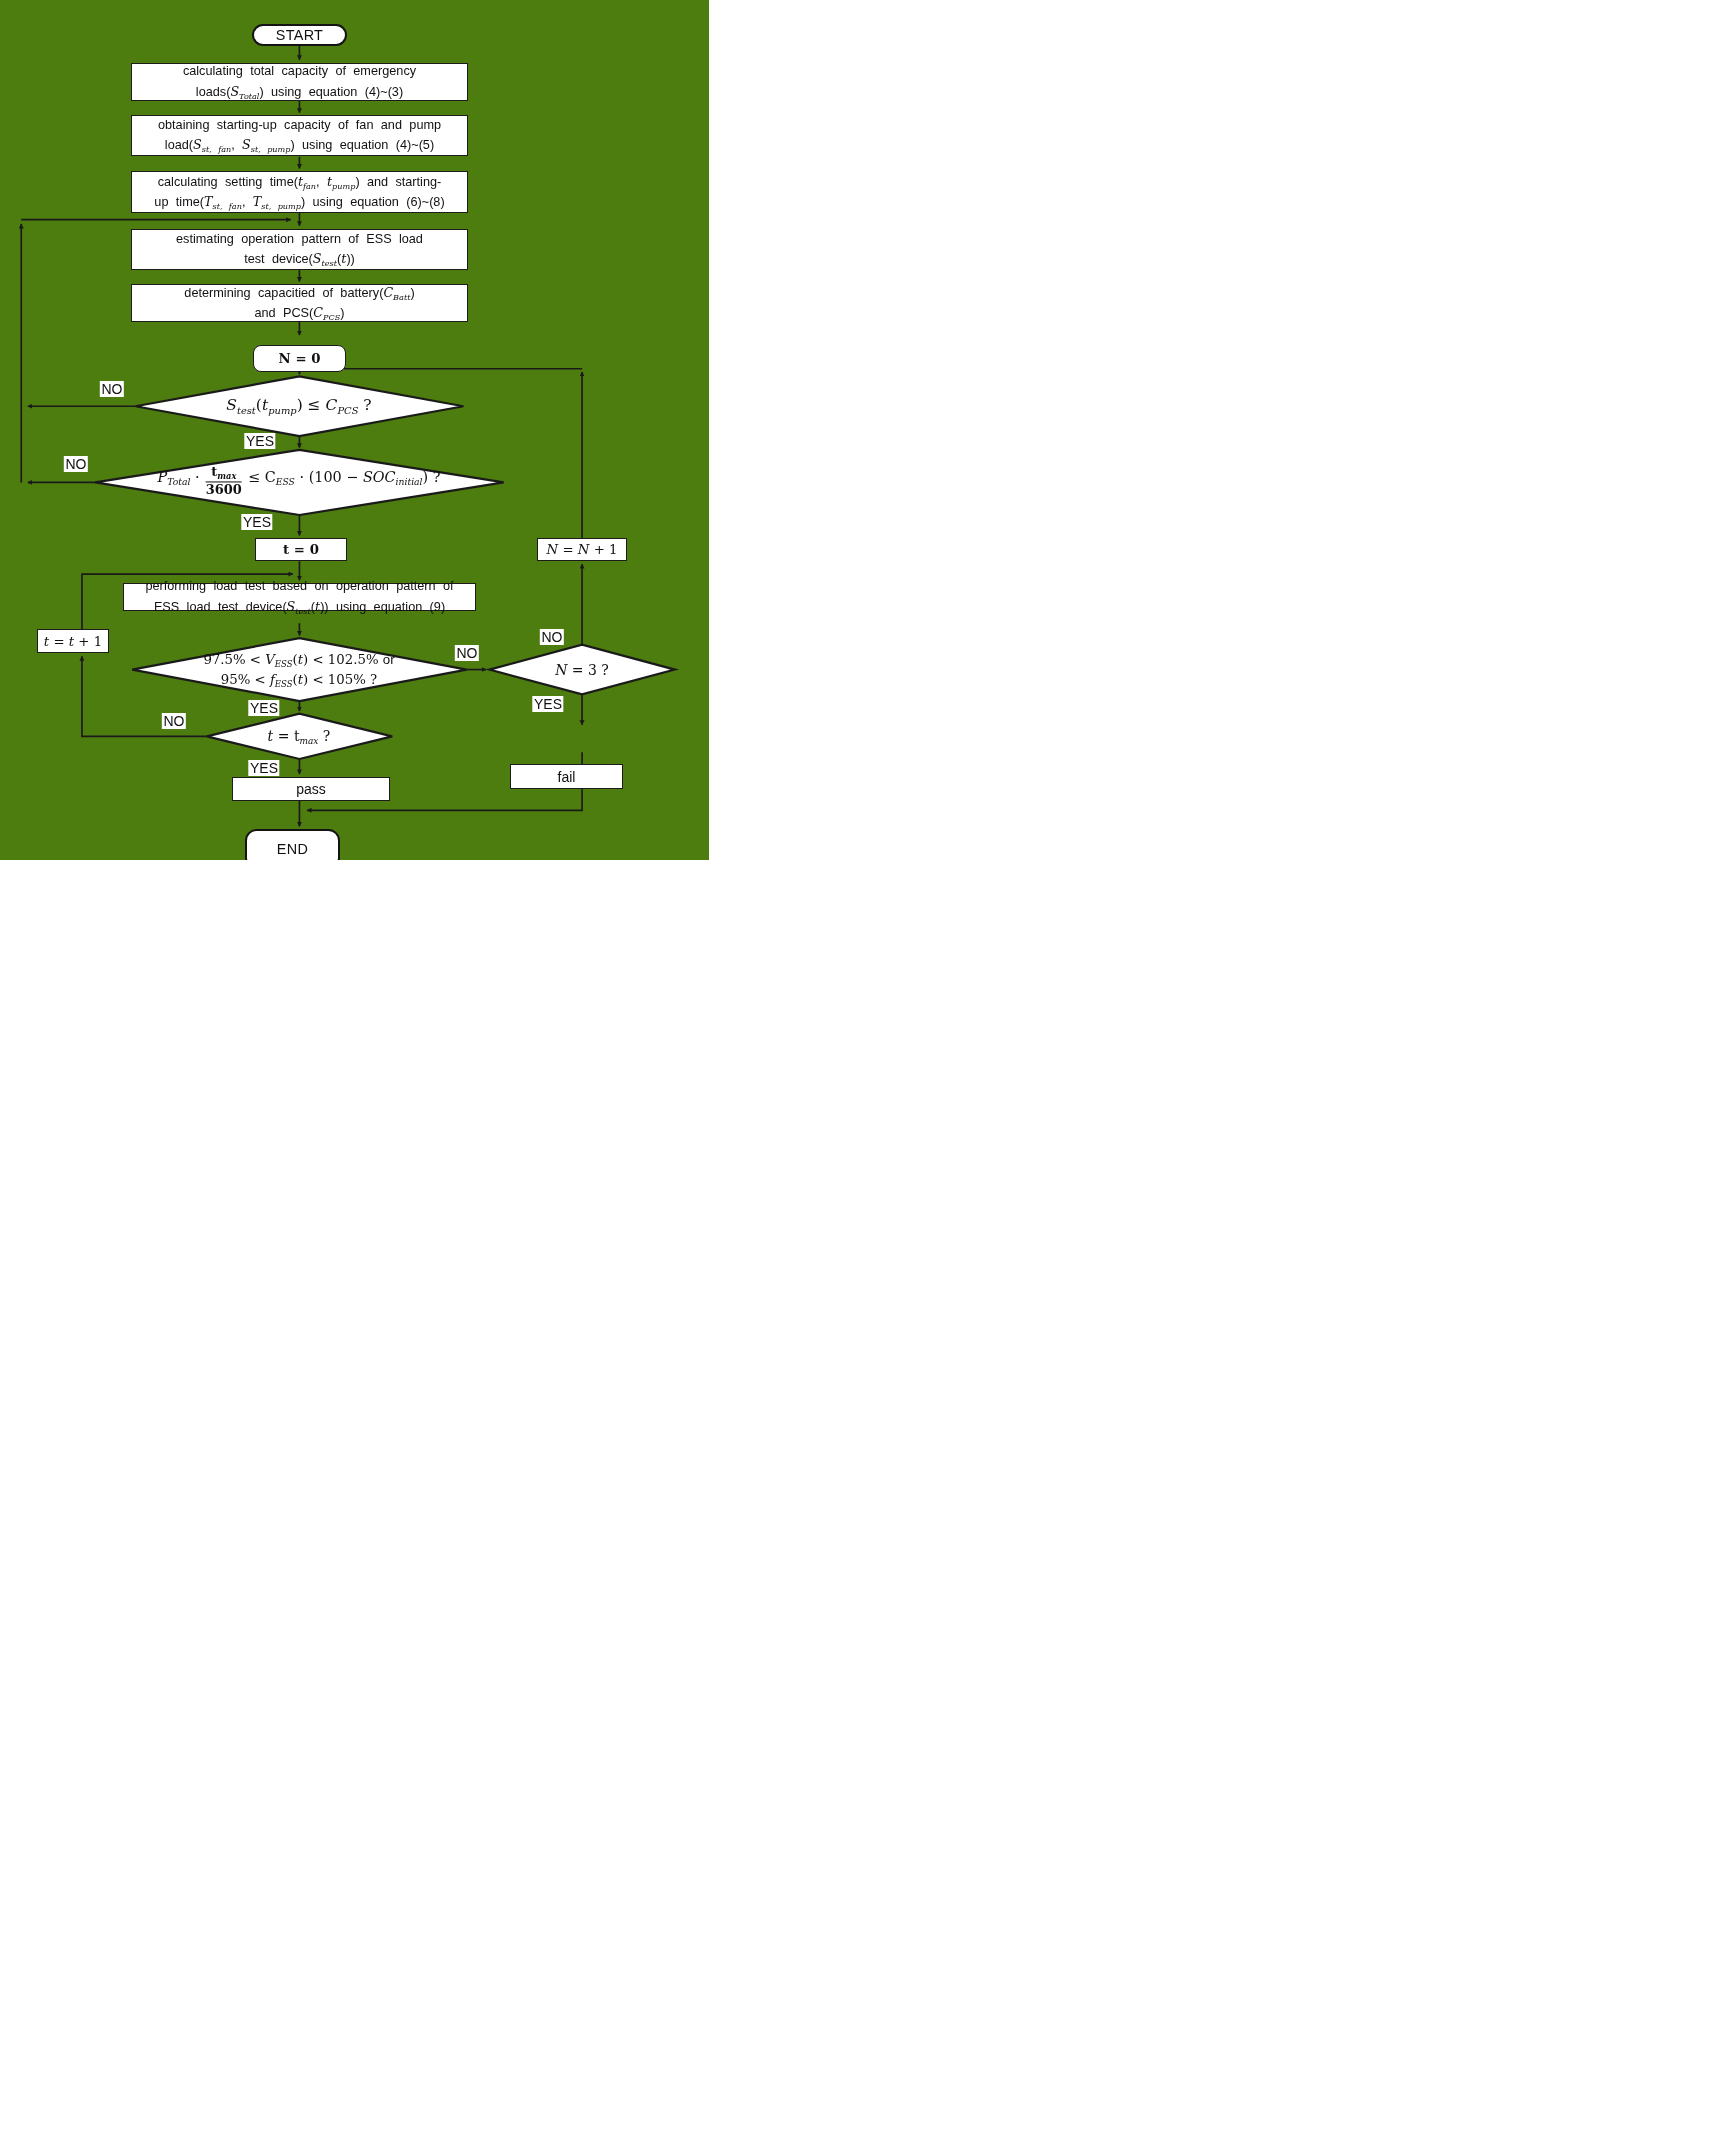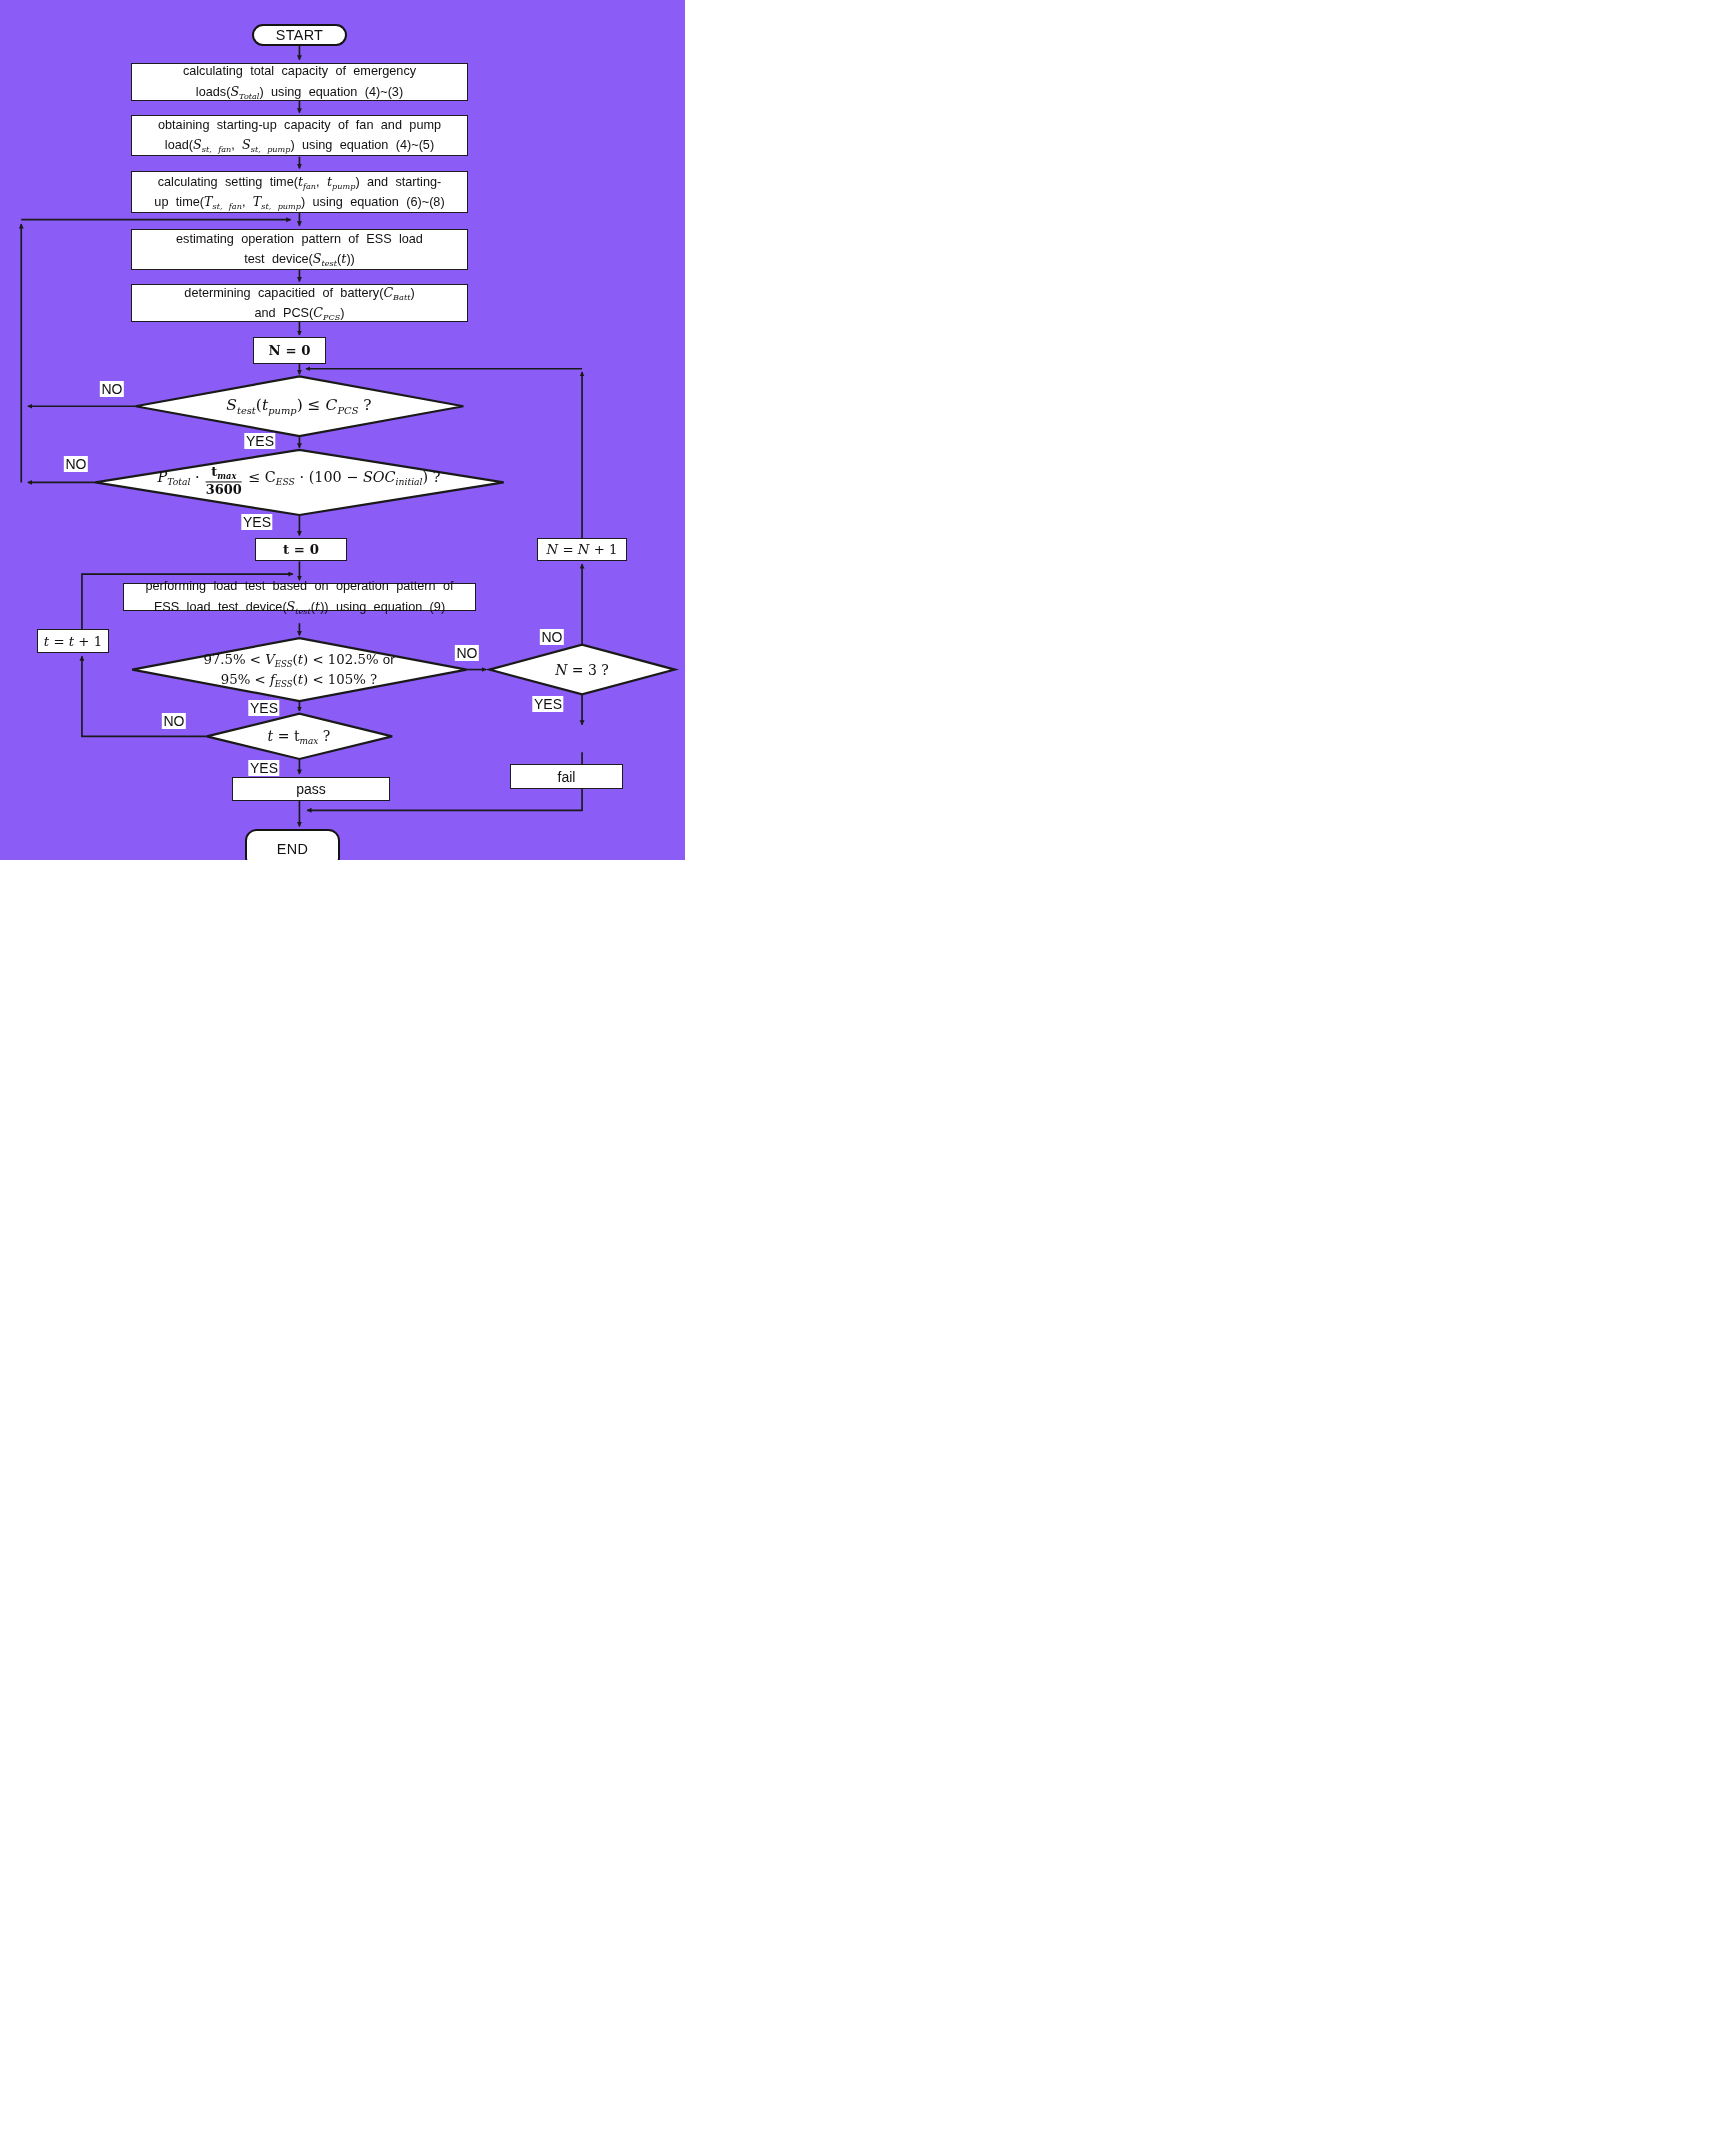--- a/index.html
+++ b/index.html
@@ -1,19 +1,20 @@
 <!DOCTYPE html>
 <html style="font-size:8.8px"><head>
 <meta charset="utf-8">
 <style>
   html,body { margin:0; padding:0; background:#ffffff; }
   #canvas {
-    position:relative; width:685px; height:860px; background:#8b5cf6;
+    position:relative; width:685px; height:860px; background:#4d7c0f;
     font-family:"Liberation Sans", sans-serif; color:#111;
     overflow:hidden;
+    padding-left:24px;
   }
   #wires { position:absolute; left:0; top:0; width:685px; height:860px; }
   .node { position:absolute; display:flex; align-items:center; justify-content:center;
           text-align:center; background:#ffffff; box-sizing:border-box; }
   .rect { border:1.7px solid #1c1c1c; }
   .thin { border-width:1.4px; }
   .terminal { border:2.8px solid #141414; border-radius:11.6px; font-size:14.4px; letter-spacing:0.3px; }
   .boxtext { font-size:12.7px; line-height:1.52; word-spacing:0.30em; }
   .dtext { position:absolute; transform:translate(-50%,-50%); text-align:center; white-space:nowrap; }
   .mathline { font-family:"DejaVu Serif", serif; }
@@ -115,21 +116,21 @@
          <div><span class="txt">and PCS(</span><span class="math it">C</span><span class="math it sub">PCS</span><span class="txt">)</span></div>
       </div>
   </div>
   <div class="node rect boxtext" style="left:123px; top:583px; width:353px; height:28px;">
     <div>
         <div><span class="txt">performing load test based on operation pattern of</span></div>
          <div><span class="txt">ESS load test device(</span><span class="math it">S</span><span class="math it sub">test</span><span class="txt">(</span><span class="math it">t</span><span class="txt">)) using equation (9)</span></div>
       </div>
   </div>
 
-  <div class="node rect thin smallmath" style="left:253px; top:337px; width:73px; height:26.5px;">
+  <div class="node rect thin smallmath" style="left:253px; top:345px; width:93px; height:26.5px;border-radius:8px;">
     <div><span class="math">N = 0</span></div>
   </div>
   <div class="node rect thin smallmath" style="left:255px; top:538px; width:92px; height:23px;">
     <div><span class="math">t = 0</span></div>
   </div>
   <div class="node rect thin smallmath" style="left:537px; top:538px; width:90px; height:23px; font-weight:400;">
     <div><span class="math it">N</span><span class="math"> = </span><span class="math it">N</span><span class="math"> + 1</span></div>
   </div>
   <div class="node rect thin smallmath" style="left:37px; top:629px; width:72px; height:24px; font-weight:400;">
     <div><span class="math it">t</span><span class="math"> = </span><span class="math it">t</span><span class="math"> + 1</span></div>

